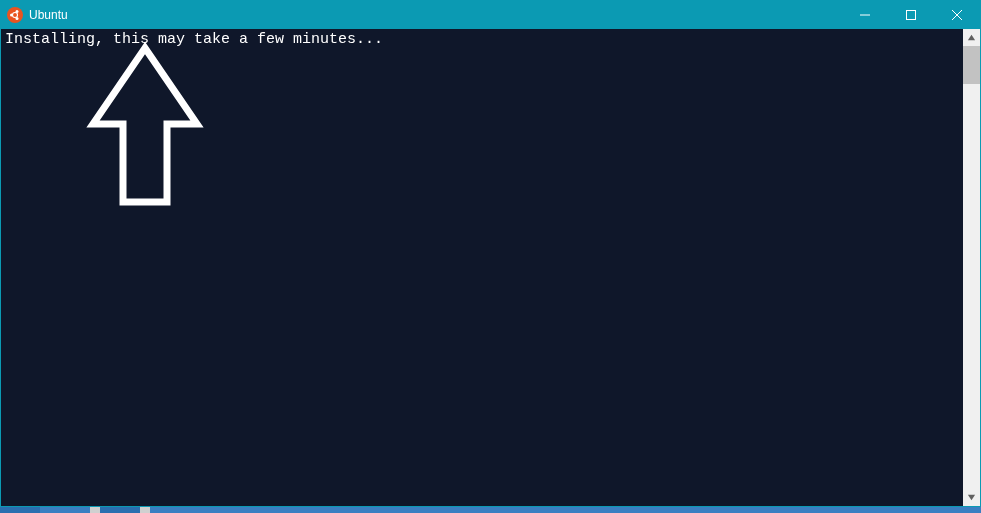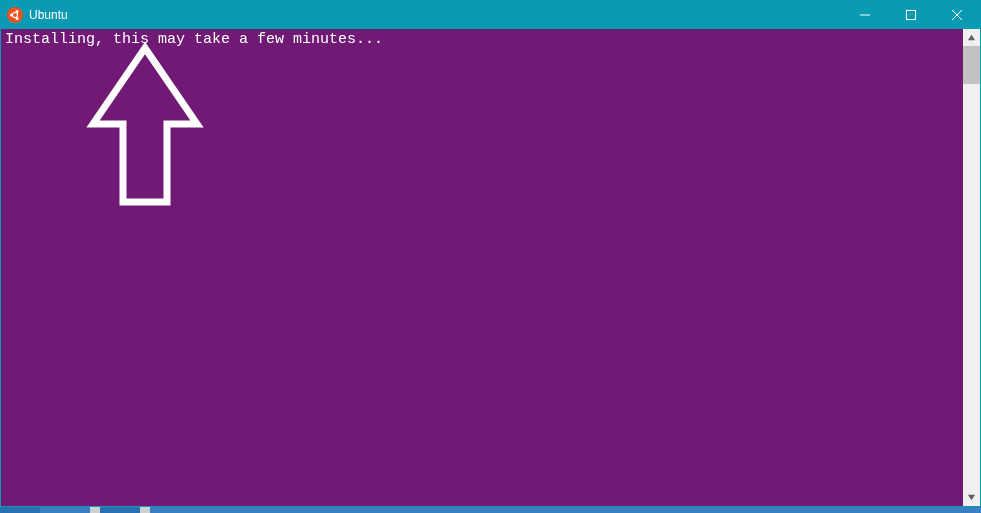--- a/index.html
+++ b/index.html
@@ -63,21 +63,21 @@
       justify-content: center;
       color: #fff;
     }
     .content-wrap {
       flex: 1;
       display: flex;
       overflow: hidden;
     }
     .terminal {
       flex: 1;
-      background: #701a75;
+      background: #0f172a;
       color: #fff;
       font-family: Consolas, "Courier New", monospace;
       font-size: 15px;
       line-height: 1.2;
       padding: 2px 4px;
       white-space: pre;
       overflow: hidden;
       position: relative;
     }
     .scrollbar {

